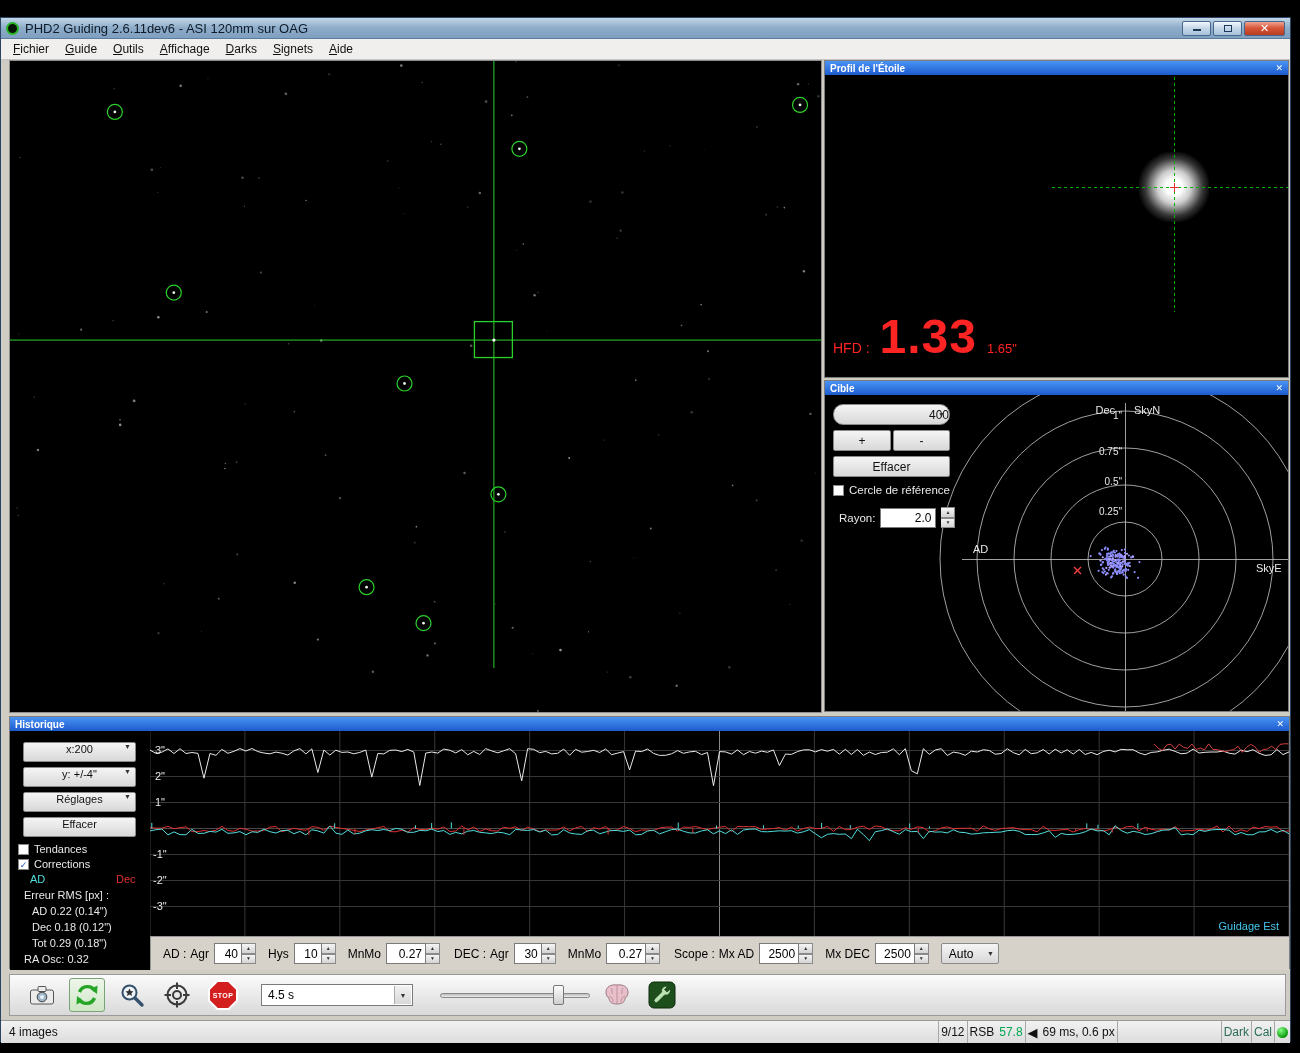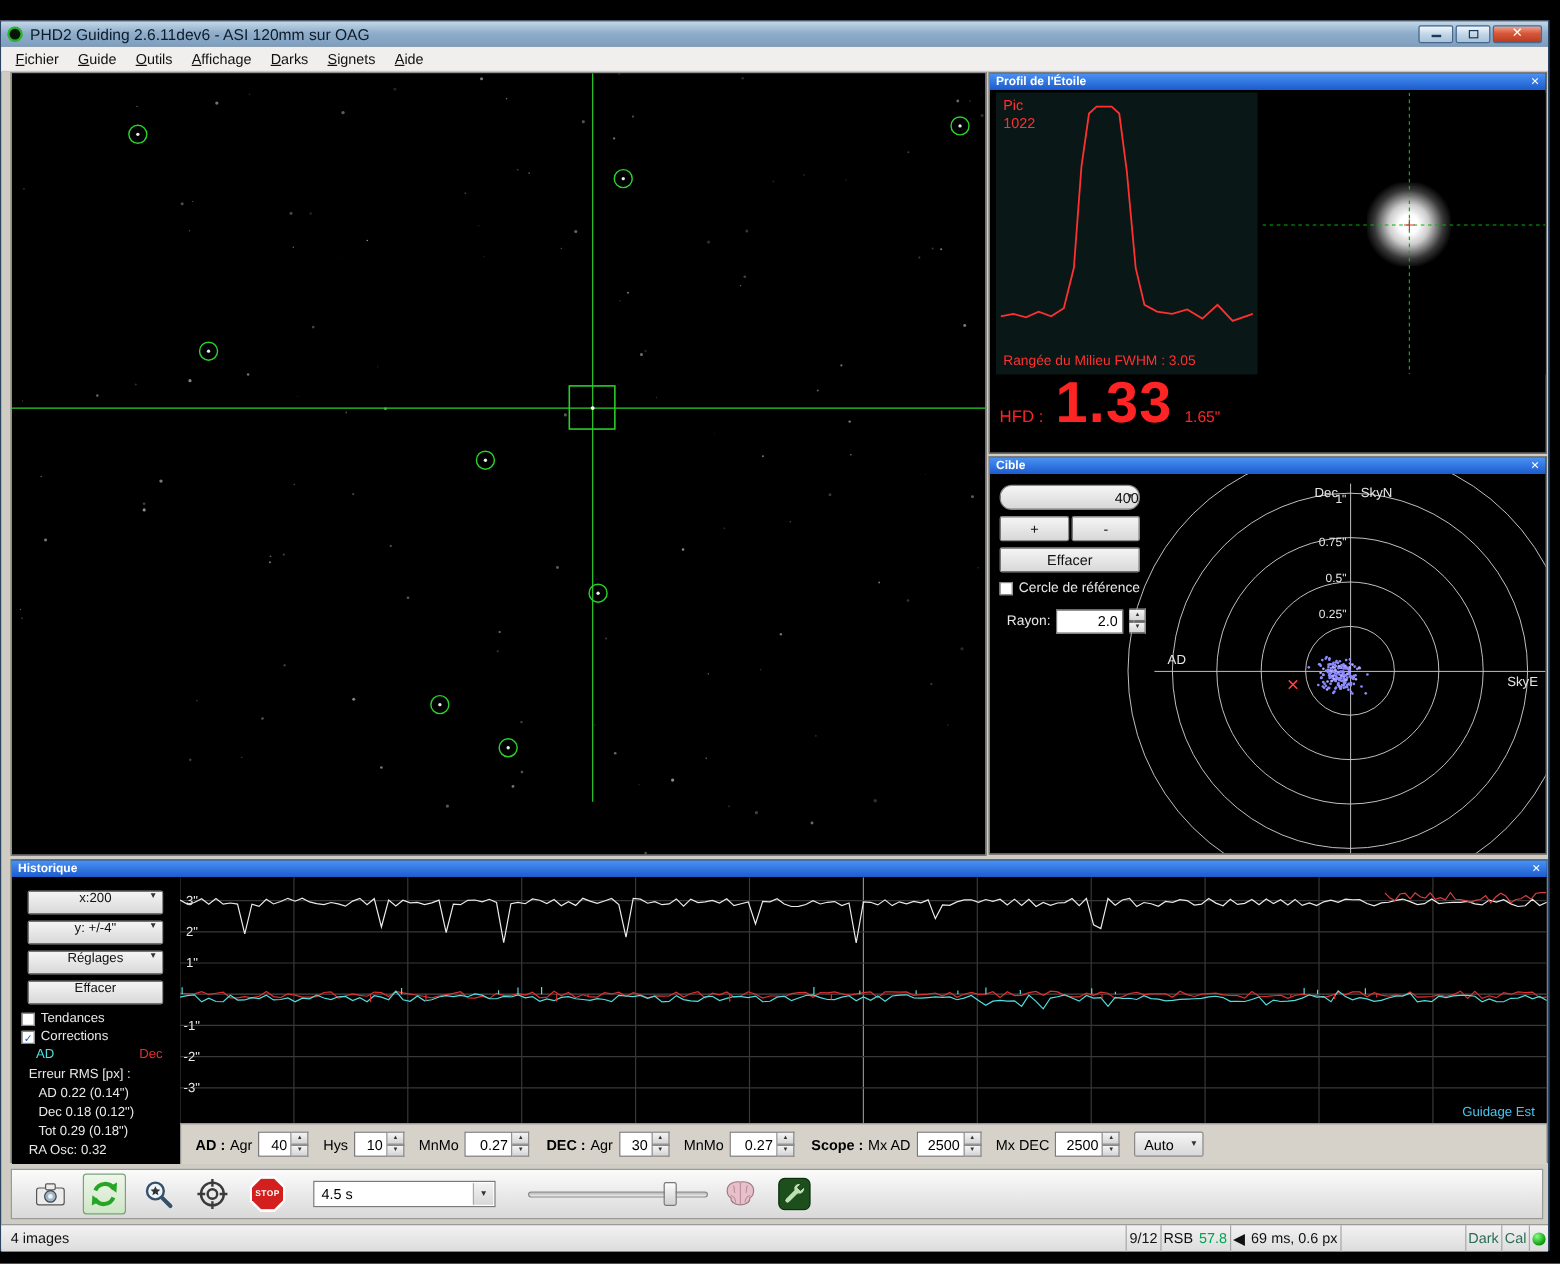--- a/index.html
+++ b/index.html
@@ -71,21 +71,21 @@
   .hcheck{position:absolute;left:8px;display:flex;align-items:center;gap:5px;color:#e8e8e8;font-size:11px}
   .ad-dec-row{position:absolute;left:20px;top:142px;font-size:11px}
   .ad-dec-row .ra{color:#52dede}
   .ad-dec-row .dec{position:absolute;left:86px;color:#e03030}
   .rms{position:absolute;color:#e8e8e8;font-size:11px;white-space:nowrap}
   .hist-graph{position:absolute;left:140px;top:14px;width:1139px;height:205px;background:#000}
   .hist-graph svg{position:absolute;inset:0;width:100%;height:100%}
   .hx{fill:#e8e8e8;font-size:11px}
   .corner{fill:#45c8f0;font-size:11px}
   .hist-params{position:absolute;left:140px;top:219px;width:1139px;height:34px;background:#d6d2ca;border-top:1px solid #979797;border-left:1px solid #979797;display:flex;align-items:center;padding-left:10px;color:#000;font-size:12px}
-  .gp-group{font-weight:bold;margin:0 2px 0 14px}
+  .gp-group{font-weight:normal;margin:0 2px 0 14px}
   .gp-group.first{margin-left:2px}
   .gp-label{margin:0 5px 0 12px}
   .spinner{display:inline-flex;height:21px}
   .spin-in{height:21px;border:1px solid #7a7a7a;background:#fff;font-size:12px;text-align:right;padding-right:3px;font-family:inherit}
   .w28{width:28px}.w40{width:40px}
   .auto-select{position:relative;width:58px;height:21px;margin-left:12px;background:linear-gradient(#f5f5f5,#d8d8d8);border:1px solid #8a8a8a;border-radius:2px;display:flex;align-items:center;padding-left:7px;font-size:12px}
 
   
   .toolbar{position:absolute;left:8px;top:956px;width:1277px;height:42px;background:linear-gradient(#fbfbfb,#d9d9d9);border:1px solid #9a9a9a;display:flex;align-items:center;padding-left:14px;gap:9px}
   .tool-btn{width:36px;height:34px;display:flex;align-items:center;justify-content:center;border:1px solid transparent;border-radius:3px}
@@ -289,30 +289,20 @@
   </div>
 
   <div class="right-col">
 
     <div class="panel profile-panel">
       <div class="ptitle">
         <span>Profil de l'Étoile</span>
         <span class="pclose">✕</span>
       </div>
       <div class="pbody">
-        <div class="profile-graph">
-          <svg id="profile-svg" viewBox="0 0 218 235" preserveAspectRatio="none">
-              <polyline points="4.0,186.6 14.5,184.6 25.0,187.5 35.5,182.7 46.0,186.6 56.5,179.8 64.9,146.2 71.2,61.8 77.5,17.6 83.8,11.8 96.4,11.8 102.7,17.6 109.0,65.6 116.4,146.2 123.7,177.0 134.2,182.7 146.8,184.6 159.4,180.8 172.0,188.5 184.6,177.0 197.2,190.4 214.0,184.6" fill="none" stroke="#ff3030" stroke-width="1.5"></polyline>
-            </svg>
-          <div class="pic-block">
-            <div>Pic</div>
-            <div>1022</div>
-          </div>
-          <div class="fwhm-text">Rangée du Milieu FWHM : 3.05</div>
-        </div>
         <div class="star-zoom">
           <div class="star-blob"></div>
           <svg id="starzoom-svg" viewBox="0 0 236 235" preserveAspectRatio="none">
               <line x1="122.5" y1="0" x2="122.5" y2="235" stroke="#00b400" stroke-dasharray="3,3" stroke-width="1"></line>
               <line x1="0" y1="110.5" x2="236" y2="110.5" stroke="#00b400" stroke-dasharray="3,3" stroke-width="1"></line>
               <line x1="118" y1="110.5" x2="127" y2="110.5" stroke="#e03030" stroke-width="1"></line>
               <line x1="122.5" y1="106" x2="122.5" y2="115" stroke="#e03030" stroke-width="1"></line>
             </svg>
         </div>
         <div class="hfd-row">

